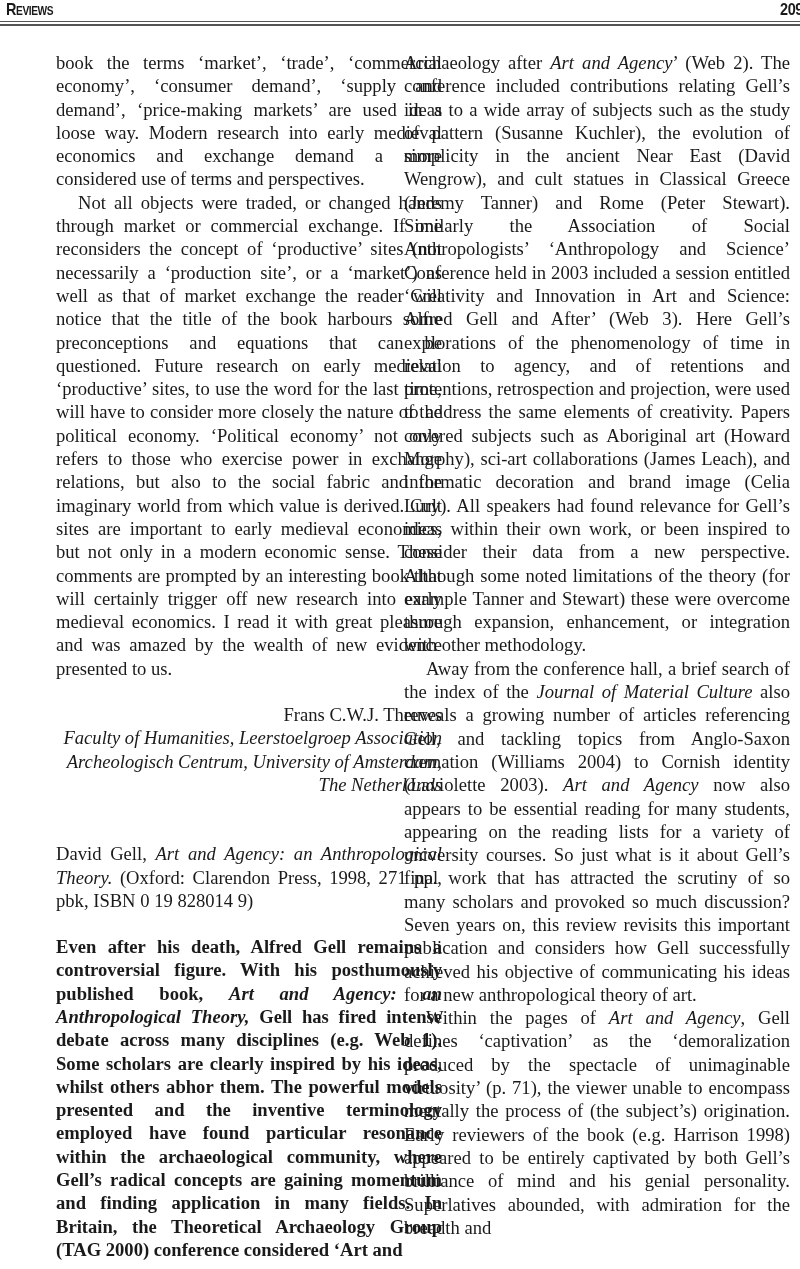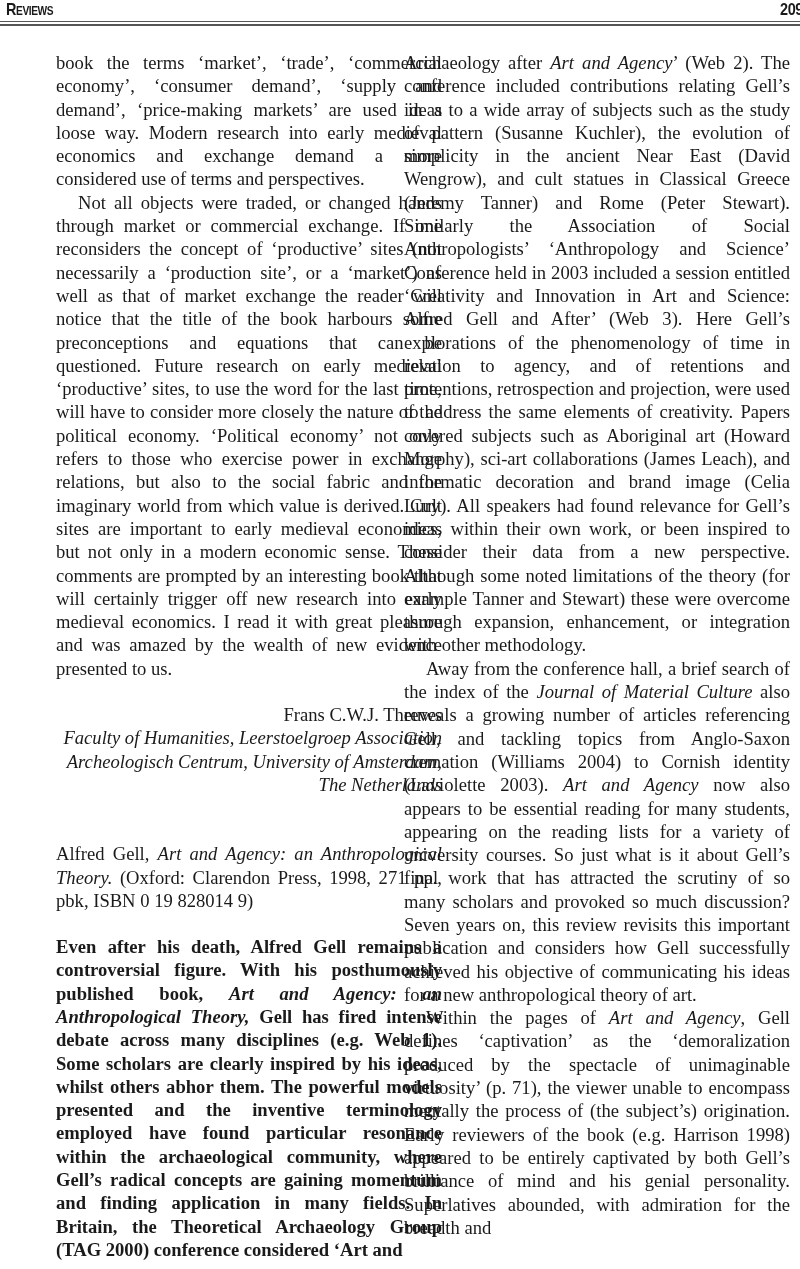--- a/index.html
+++ b/index.html
@@ -43,21 +43,21 @@
 <div class="rule1"></div>
 <div class="rule2"></div>
 
 <div class="col left">
   <p>book the terms ‘market’, ‘trade’, ‘commercial economy’, ‘consumer demand’, ‘supply and demand’, ‘price-making markets’ are used in a loose way. Modern research into early medieval economics and exchange demand a more considered use of terms and perspectives.</p>
   <p class="indent">Not all objects were traded, or changed hands through market or commercial exchange. If one reconsiders the concept of ‘productive’ sites (not necessarily a ‘production site’, or a ‘market’) as well as that of market exchange the reader will notice that the title of the book harbours some preconceptions and equations that can be questioned. Future research on early medieval ‘productive’ sites, to use the word for the last time, will have to consider more closely the nature of the political economy. ‘Political economy’ not only refers to those who exercise power in exchange relations, but also to the social fabric and the imaginary world from which value is derived. Cult sites are important to early medieval economics, but not only in a modern economic sense. These comments are prompted by an interesting book that will certainly trigger off new research into early medieval economics. I read it with great pleasure and was amazed by the wealth of new evidence presented to us.</p>
   <p class="sig-name">Frans C.W.J. Theuws</p>
   <p class="affil">Faculty of Humanities, Leerstoelgroep Association</p>
   <p class="affil">Archeologisch Centrum, University of Amsterdam,</p>
   <p class="affil">The Netherlands</p>
-  <p class="cite"><span>Alfred Gell, </span><i>Art and Agency: an Anthropological Theory.</i><span> (Oxford: Clarendon Press, 1998, 271 pp., pbk, ISBN 0 19 828014 9)</span></p>
+  <p class="cite"><span>David Gell, </span><i>Art and Agency: an Anthropological Theory.</i><span> (Oxford: Clarendon Press, 1998, 271 pp., pbk, ISBN 0 19 828014 9)</span></p>
   <p class="gap"><span>Even after his death, Alfred Gell remains a controversial figure. With his posthumously published book, </span><i>Art and Agency: an Anthropological Theory,</i><span> Gell has fired intense debate across many disciplines (e.g. Web 1). Some scholars are clearly inspired by his ideas, whilst others abhor them. The powerful models presented and the inventive terminology employed have found particular resonance within the archaeological community, where Gell’s radical concepts are gaining momentum and finding application in many fields. In Britain, the Theoretical Archaeology Group (TAG 2000) conference considered ‘Art and</span></p>
 </div>
 
 <div class="col right">
   <p><span>Archaeology after </span><i>Art and Agency</i><span>’ (Web 2). The conference included contributions relating Gell’s ideas to a wide array of subjects such as the study of pattern (Susanne Kuchler), the evolution of simplicity in the ancient Near East (David Wengrow), and cult statues in Classical Greece (Jeremy Tanner) and Rome (Peter Stewart). Similarly the Association of Social Anthropologists’ ‘Anthropology and Science’ Conference held in 2003 included a session entitled ‘Creativity and Innovation in Art and Science: Alfred Gell and After’ (Web 3). Here Gell’s explorations of the phenomenology of time in relation to agency, and of retentions and protentions, retrospection and projection, were used to address the same elements of creativity. Papers covered subjects such as Aboriginal art (Howard Morphy), sci-art collaborations (James Leach), and informatic decoration and brand image (Celia Lury). All speakers had found relevance for Gell’s ideas within their own work, or been inspired to consider their data from a new perspective. Although some noted limitations of the theory (for example Tanner and Stewart) these were overcome through expansion, enhancement, or integration with other methodology.</span></p>
   <p class="indent"><span>Away from the conference hall, a brief search of the index of the </span><i>Journal of Material Culture</i><span> also reveals a growing number of articles referencing Gell, and tackling topics from Anglo-Saxon cremation (Williams 2004) to Cornish identity (Laviolette 2003). </span><i>Art and Agency</i><span> now also appears to be essential reading for many students, appearing on the reading lists for a variety of university courses. So just what is it about Gell’s final work that has attracted the scrutiny of so many scholars and provoked so much discussion? Seven years on, this review revisits this important publication and considers how Gell successfully achieved his objective of communicating his ideas for a new anthropological theory of art.</span></p>
   <p class="indent"><span>Within the pages of </span><i>Art and Agency</i><span>, Gell defines ‘captivation’ as the ‘demoralization produced by the spectacle of unimaginable virtuosity’ (p. 71), the viewer unable to encompass mentally the process of (the subject’s) origination. Early reviewers of the book (e.g. Harrison 1998) appeared to be entirely captivated by both Gell’s brilliance of mind and his genial personality. Superlatives abounded, with admiration for the breadth and</span></p>
 </div>
 
 </body></html>

